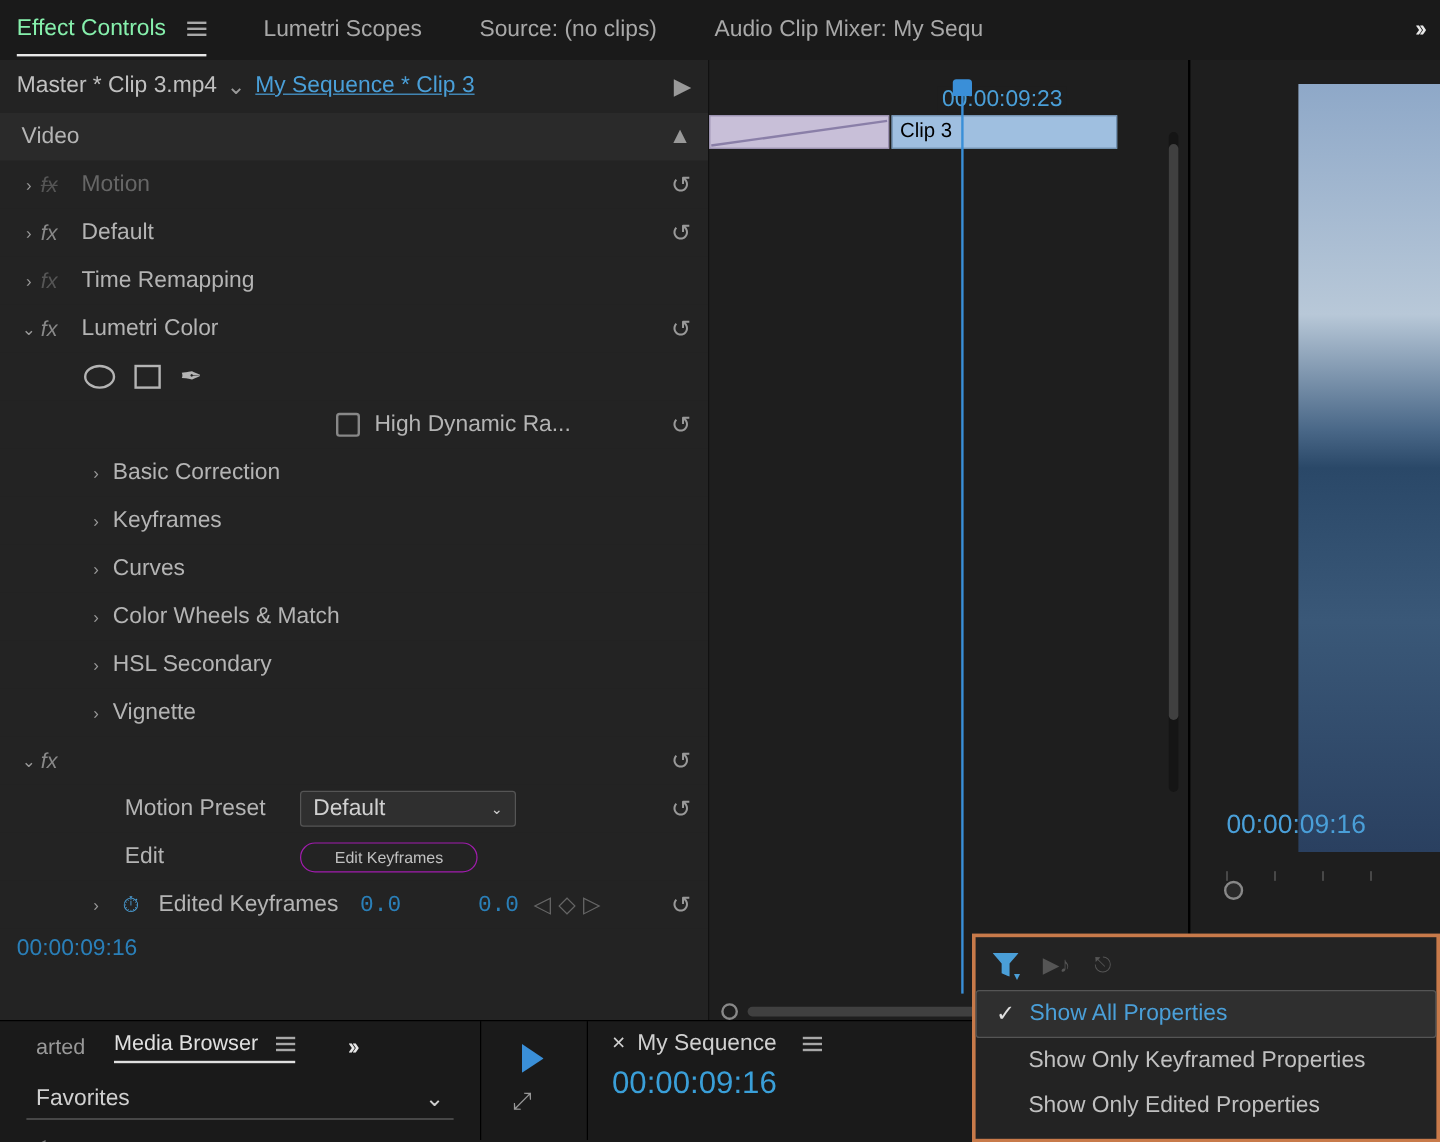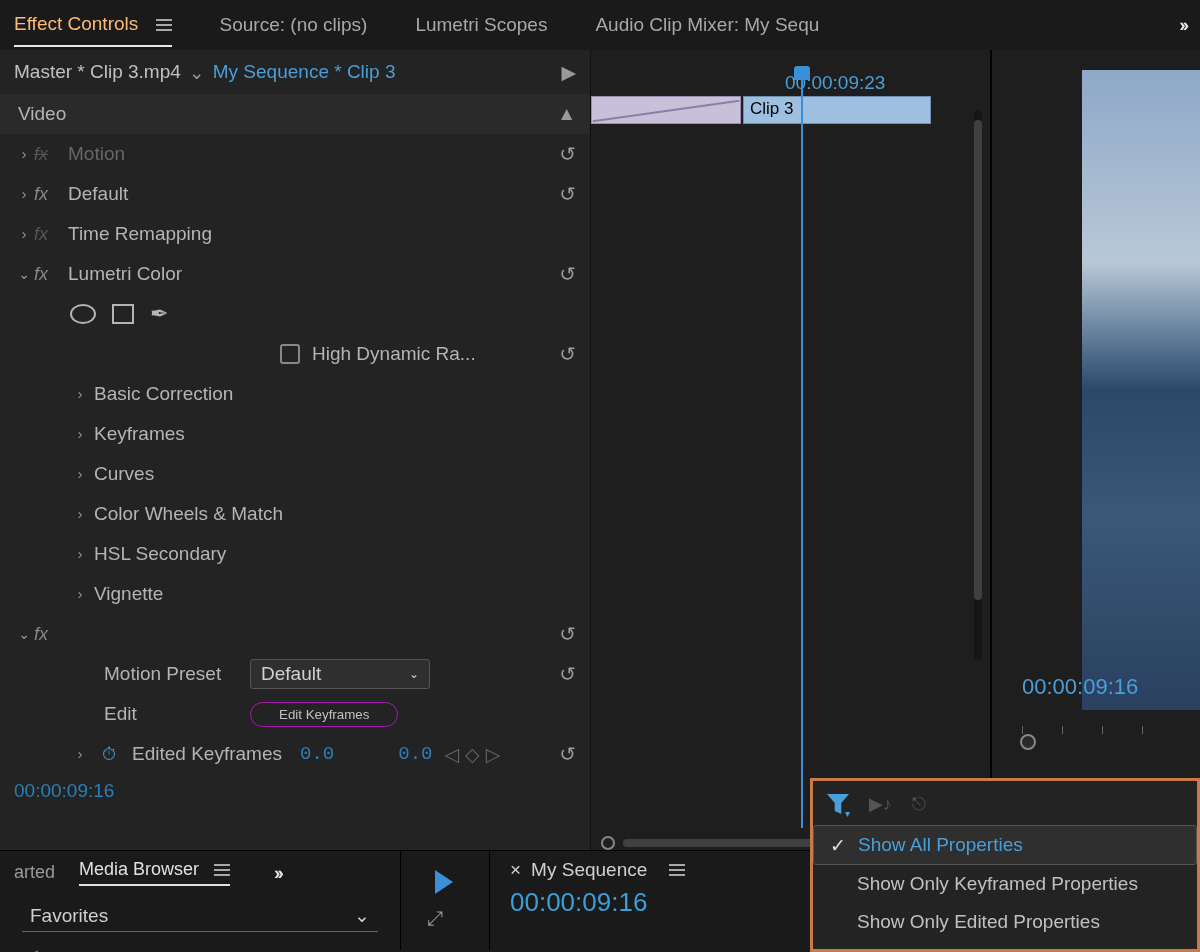--- a/index.html
+++ b/index.html
@@ -1,28 +1,28 @@
 <!DOCTYPE html>
 <html><head>
 <meta charset="utf-8">
 <style>
 * { margin: 0; padding: 0; box-sizing: border-box; font-family: -apple-system, "Segoe UI", Arial, sans-serif; }
 body { background: #1a1a1a; color: #b4b4b4; width: 1200px; height: 952px; overflow: hidden; font-size: 19px; user-select: none; }
 .top-tabs { display: flex; align-items: center; height: 50px; background: #1a1a1a; padding: 0 14px; gap: 48px; position: relative; }
 .tab { color: #a8a8a8; cursor: pointer; padding: 10px 0; }
-.tab.active { color: #fdba74; border-bottom: 2px solid #e8e8e8; font-weight: 500; }
+.tab.active { color: #86efac; border-bottom: 2px solid #e8e8e8; font-weight: 500; }
 .tab-menu { display: inline-flex; flex-direction: column; gap: 3px; margin-left: 12px; vertical-align: middle; }
 .tab-menu span { width: 16px; height: 2px; background: #a8a8a8; }
 .chev2 { margin-left: auto; color: #e8e8e8; font-weight: bold; letter-spacing: -3px; }
 .main { display: flex; height: 800px; }
 .left-panel { width: 590px; background: #232323; display: flex; flex-direction: column; }
 .clip-header { display: flex; align-items: center; height: 44px; padding: 0 14px; background: #232323; font-size: 19px; }
 .clip-master { color: #c0c0c0; }
 .clip-dd { color: #999; margin: 0 8px; }
-.clip-seq { color: #4a9fd8; }
+.clip-seq { color: #4a9fd8; text-decoration: underline; }
 .play-tri { margin-left: auto; color: #999; }
 .row { display: flex; align-items: center; height: 40px; padding: 0 14px; background: #232323; position: relative; }
 .row.header { background: #2a2a2a; }
 .row .tw { width: 20px; text-align: center; color: #999; font-size: 14px; }
 .row .fx { width: 30px; font-style: italic; color: #888; font-size: 18px; }
 .row .fx.dim { color: #555; text-decoration: line-through; }
 .row .lbl { flex: 1; color: #b4b4b4; padding-left: 4px; }
 .row .lbl.dim { color: #666; }
 .row .reset { color: #999; font-size: 20px; margin-left: auto; }
 .row .tri-up { color: #999; margin-left: auto; }
@@ -52,21 +52,21 @@
 .scrollbar-h .track { flex: 1; height: 8px; background: #404040; border-radius: 4px; margin: 0 8px; }
 .scrollbar-h .knob { width: 14px; height: 14px; border: 2px solid #888; border-radius: 50%; }
 .prog-panel { width: 210px; background: #1e1e1e; border-left: 2px solid #000; position: relative; overflow: hidden; }
 .prog-img { position: absolute; top: 20px; left: 90px; right: 0; height: 640px; background: linear-gradient(to bottom, #8ea8c8 0%, #b8c8d8 30%, #4a6888 45%, #2a4868 50%, #3a5878 70%, #2a4060 100%); }
 .prog-tc { position: absolute; bottom: 150px; left: 30px; color: #4a9fd8; font-size: 22px; }
 .prog-ruler { position: absolute; bottom: 110px; left: 30px; right: 0; height: 20px; }
 .prog-ruler .tick { position: absolute; width: 1px; height: 8px; background: #666; top: 6px; }
 .prog-knob { position: absolute; bottom: 100px; left: 28px; width: 16px; height: 16px; border: 2px solid #888; border-radius: 50%; background: #2a2a2a; }
 .tc-bottom { color: #2a7fb8; font-size: 19px; padding: 6px 14px; }
 .lower { display: flex; height: 100px; background: #1a1a1a; border-top: 1px solid #000; }
-.lower-tabs { display: flex; align-items: center; padding: 8px 14px; gap: 24px; }
+.lower-tabs { display: flex; align-items: center; padding: 8px 30px; gap: 24px; }
 .lt { color: #999; font-size: 18px; }
 .lt.active { color: #e0e0e0; border-bottom: 2px solid #e0e0e0; padding-bottom: 4px; }
 .lower-left { width: 400px; }
 .fav-row { display: flex; padding: 6px 22px; gap: 12px; flex-direction: column; }
 .fav-sel { display: flex; align-items: center; min-width: 230px; border-bottom: 1px solid #666; padding: 4px 8px; color: #d0d0d0; }
 .arrow { color: #777; font-size: 20px; }
 .lower-mid { flex: 1; padding: 8px 20px; }
 .play-blue { width: 30px; height: 30px; background: #3a8fd8; clip-path: polygon(20% 10%, 80% 50%, 20% 90%); margin: 8px 0 0 20px; }
 .seq-tab { display: flex; align-items: center; gap: 10px; color: #d0d0d0; margin-bottom: 6px; }
 .seq-tc { color: #3a9fd8; font-size: 26px; font-weight: 500; }
@@ -84,22 +84,22 @@
 
 <div class="top-tabs">
   <div class="tab active">
     <span>Effect Controls</span>
     <span class="tab-menu">
         <span></span>
         <span></span>
         <span></span>
       </span>
   </div>
+  <div class="tab">Lumetri Scopes</div>
   <div class="tab">Source: (no clips)</div>
-  <div class="tab">Lumetri Scopes</div>
   <div class="tab">Audio Clip Mixer: My Sequ</div>
   <div class="chev2">››</div>
 </div>
 
 <div class="main">
 
   <div class="left-panel">
     <div class="clip-header">
       <span class="clip-master">Master * Clip 3.mp4</span>
       <span class="clip-dd">⌄</span>

